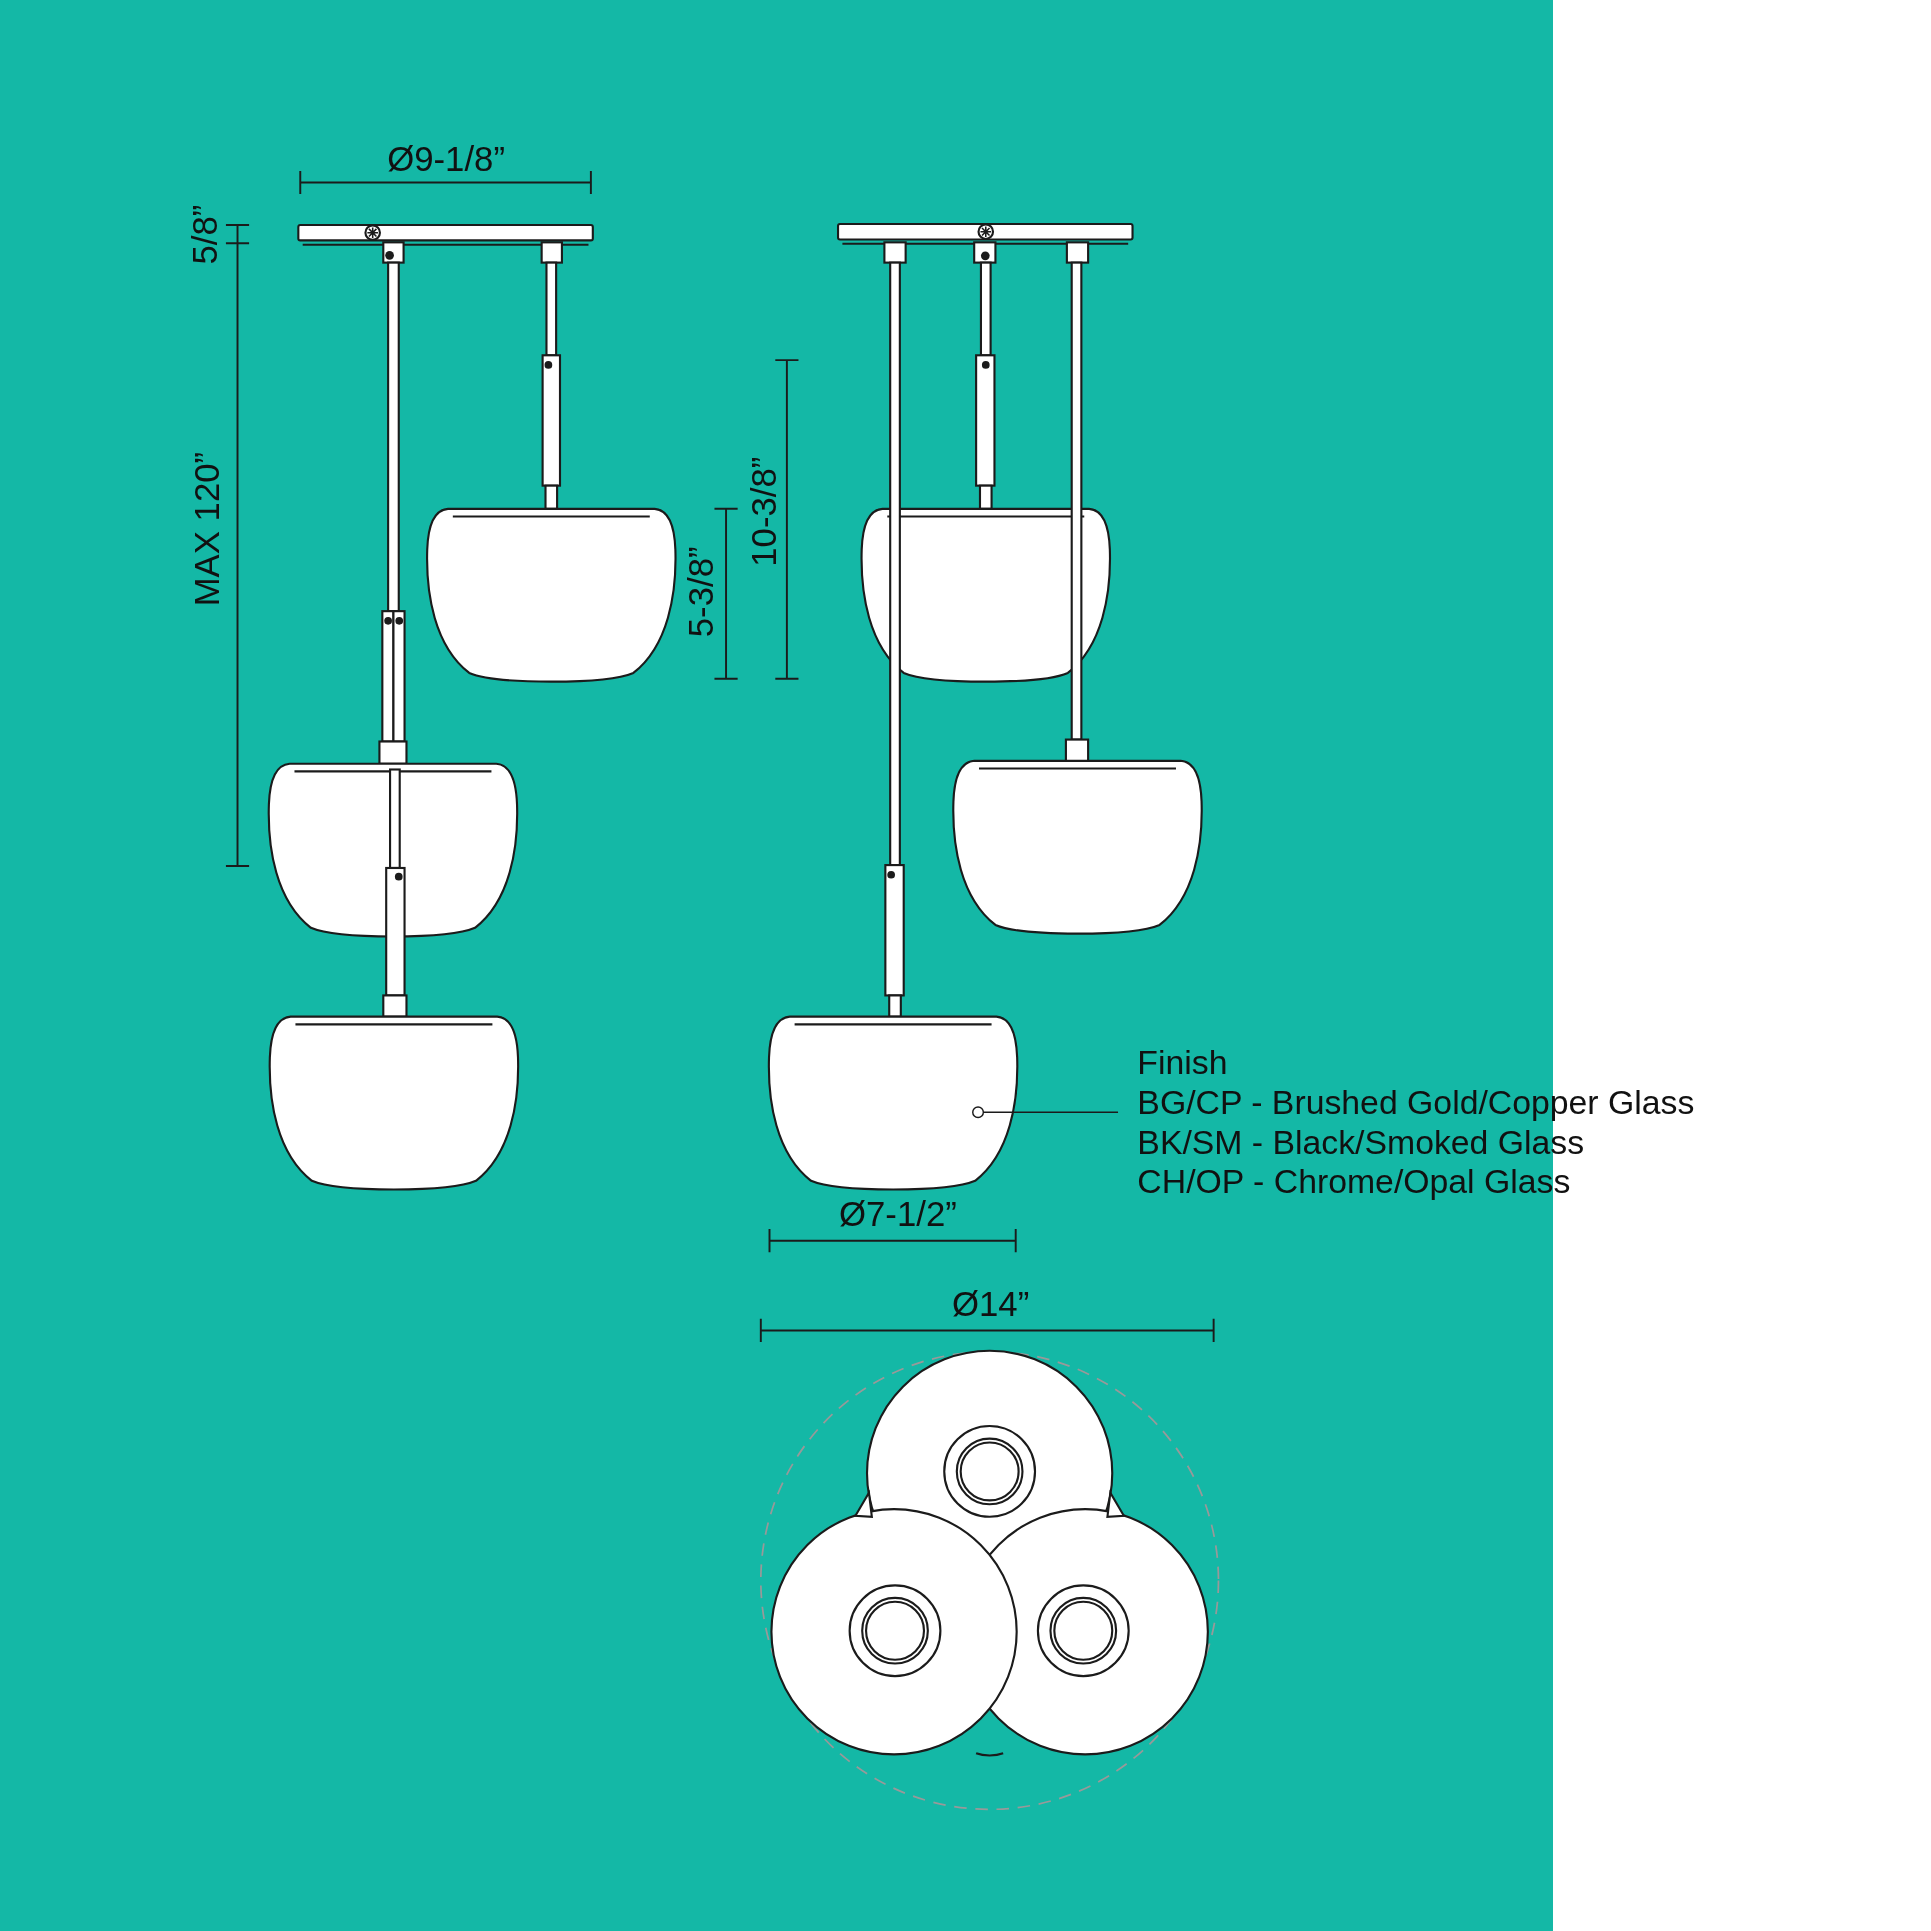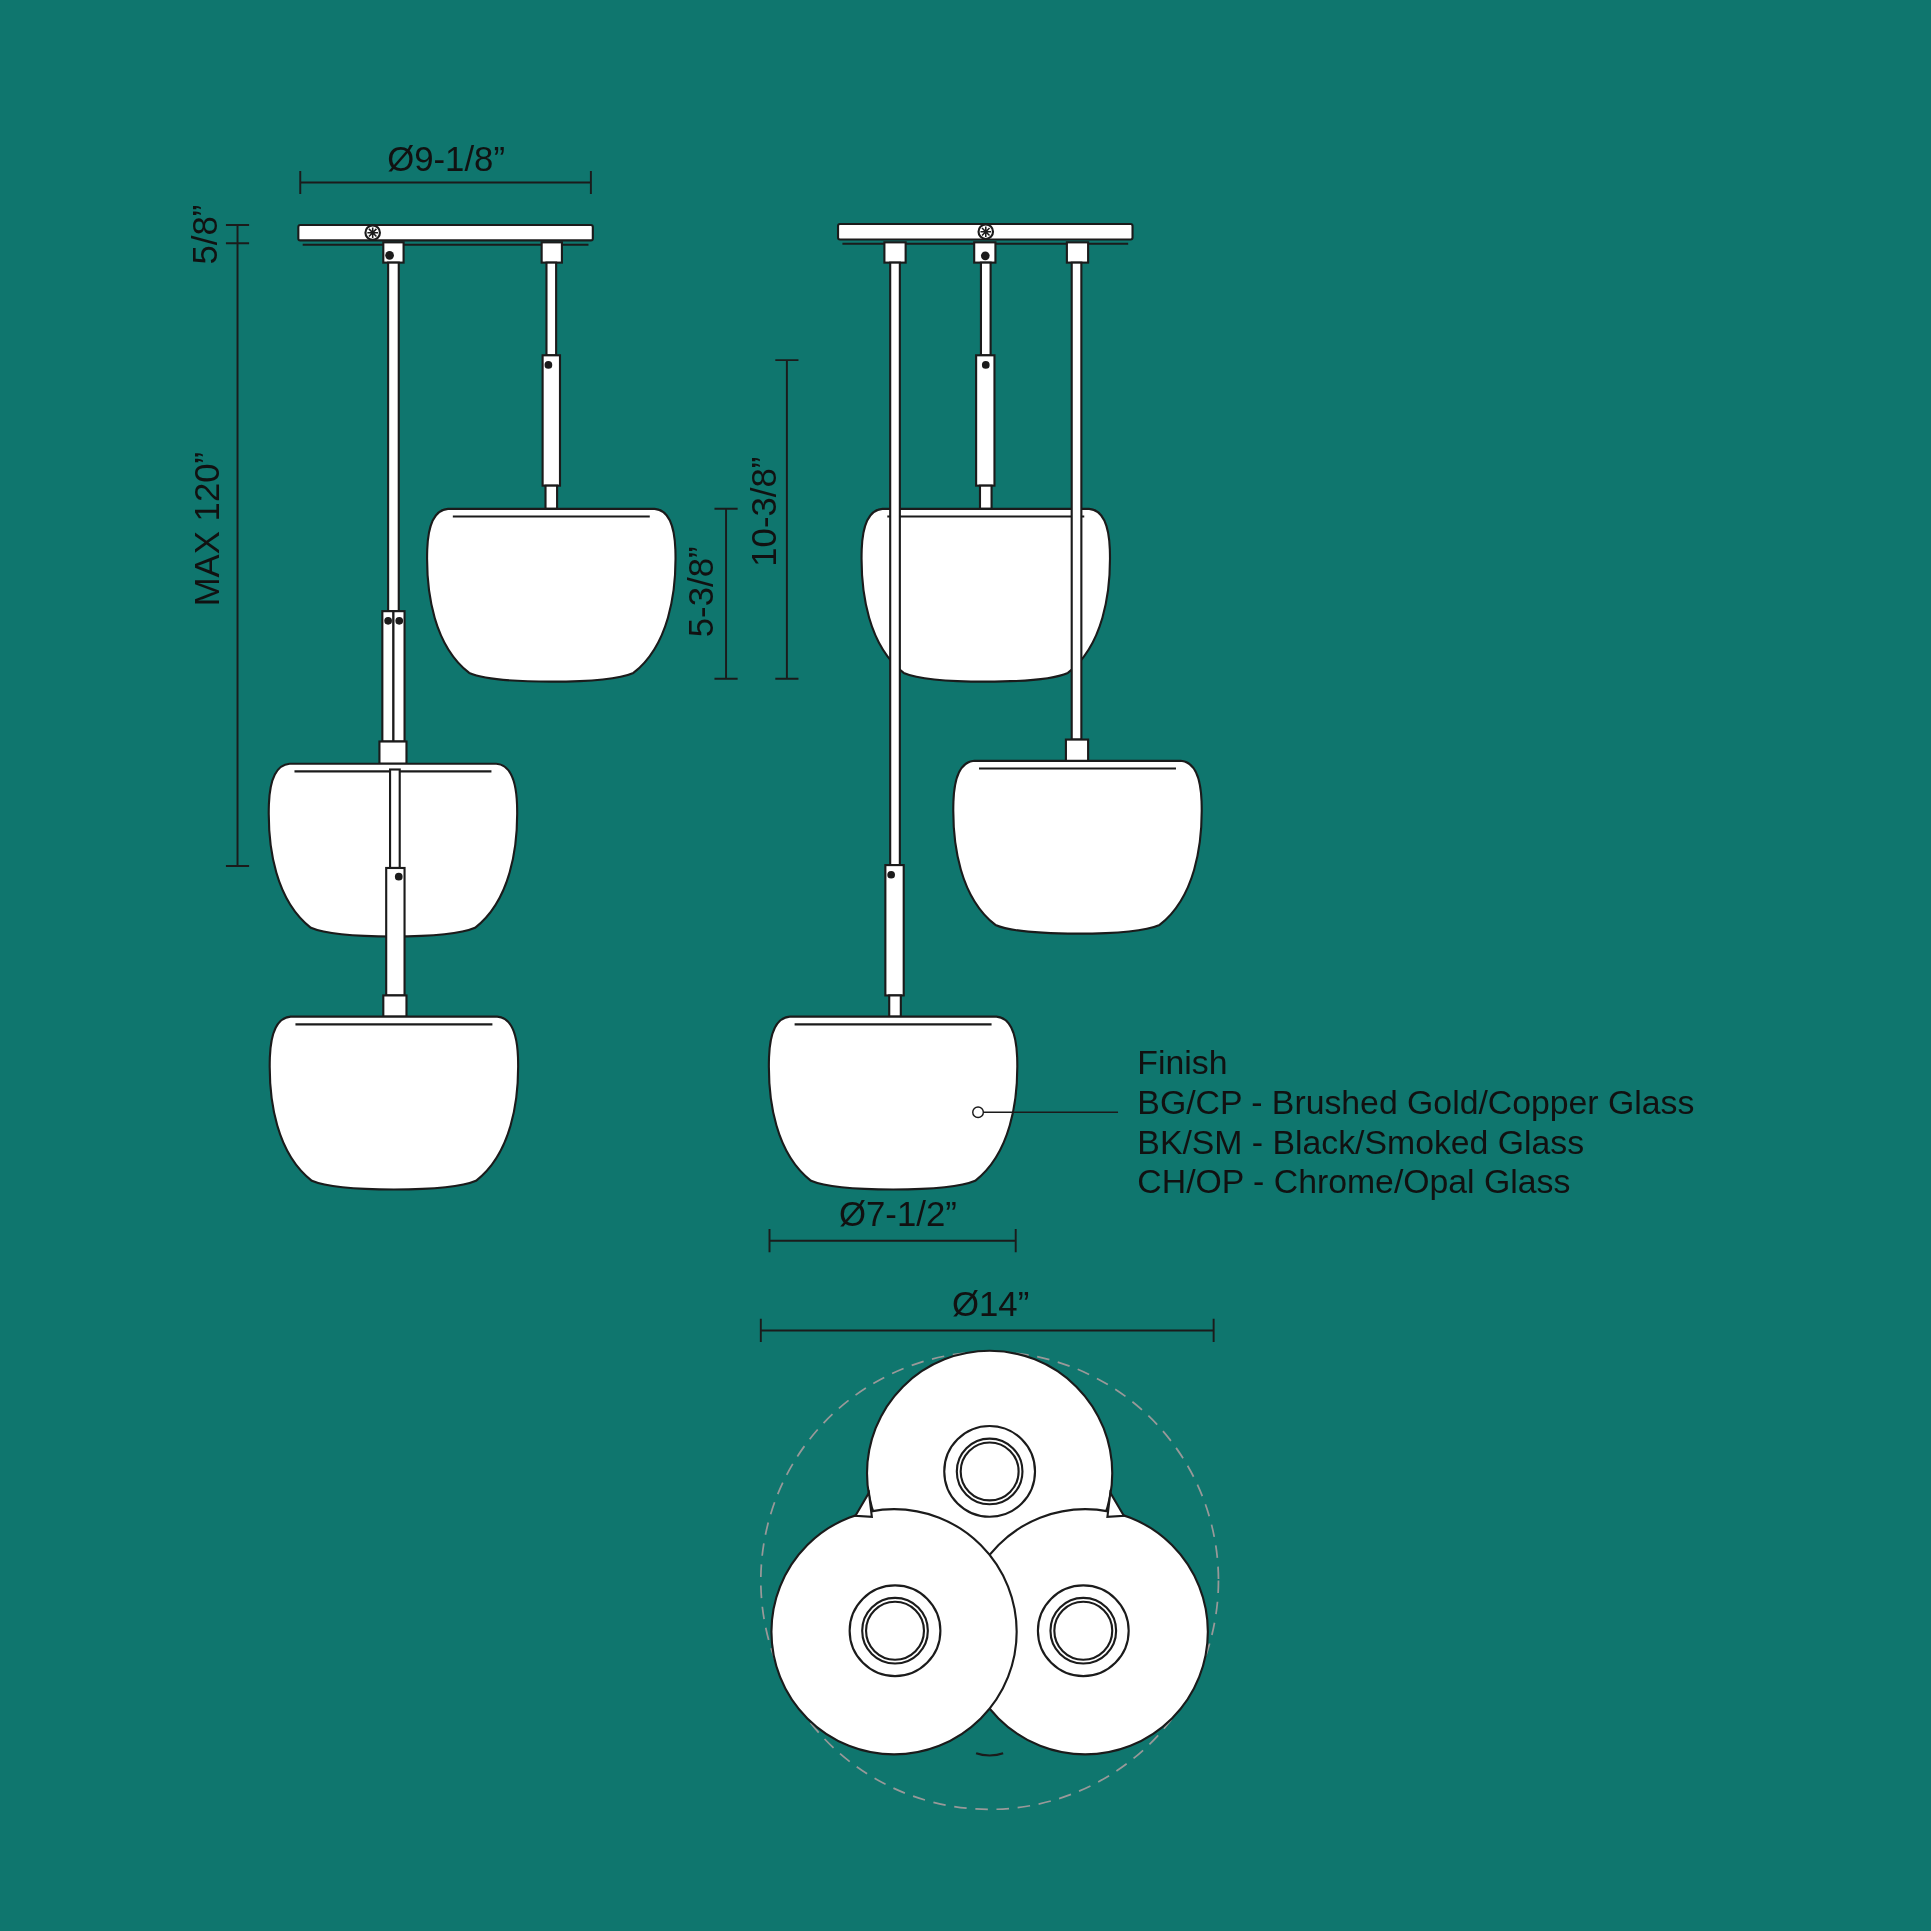--- a/index.html
+++ b/index.html
@@ -1,20 +1,20 @@
 <!DOCTYPE html>
 <html><head>
 <meta charset="utf-8">
 <style>
   html, body { margin: 0; padding: 0; background: #ffffff; }
   .sheet {
     position: relative;
-    width: 1931px;
+    width: 1553px;
     height: 1931px;
-    background: #0f766e;
+    background: #14b8a6;
     font-family: "Liberation Sans", sans-serif;
     text-align: center;
   }
   svg { display: block; }
   .ln      { fill: none; stroke: #1b1b1b; stroke-width: 2.2; }
   .lnfill  { fill: #ffffff; stroke: #1b1b1b; stroke-width: 2.2; }
   .dim     { fill: none; stroke: #1b1b1b; stroke-width: 2; }
   .dash    { fill: none; stroke: #999999; stroke-width: 1.8; stroke-dasharray: 13 9; }
   .leader  { fill: none; stroke: #1b1b1b; stroke-width: 1.5; }
   .screw   { fill: #1b1b1b; stroke: none; }

